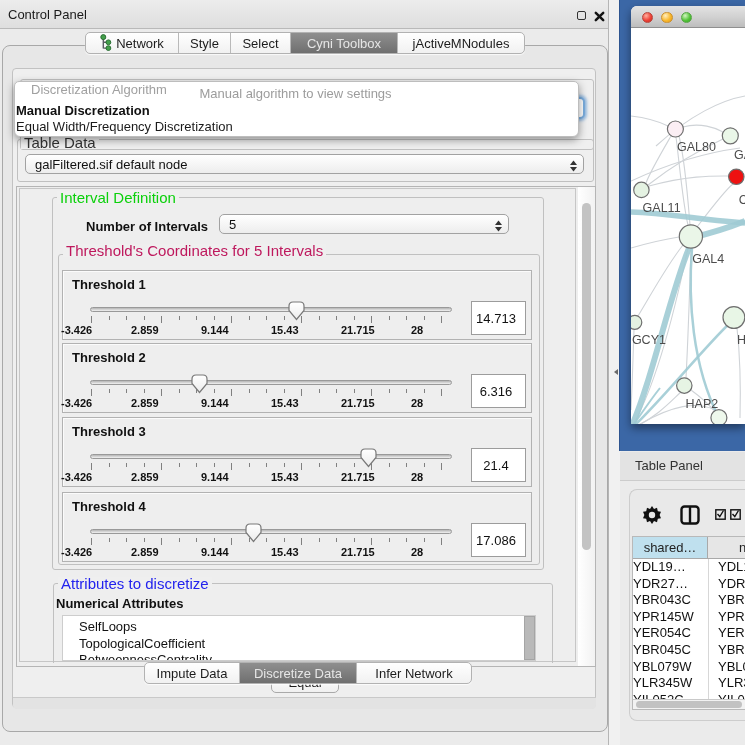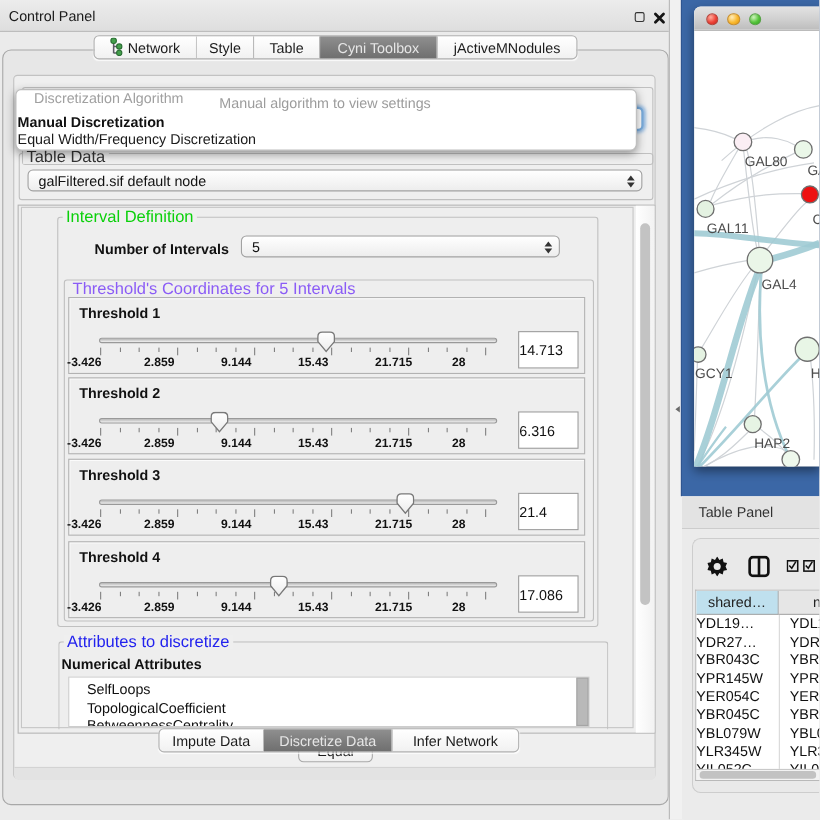--- a/index.html
+++ b/index.html
@@ -48,21 +48,21 @@
 .combo .ct{position:absolute;left:9px;top:2px;font-size:13px;color:#111;}
 .combo .arr{position:absolute;right:5px;top:3px;}
 .tbox{position:absolute;left:62px;width:470px;height:70px;border:1px solid #b2b2b2;
  background:#eeeeee;box-sizing:border-box;box-shadow:inset 1px 1px 0 rgba(255,255,255,.75);}
 .ttl{position:absolute;left:9px;top:6px;font-size:13px;font-weight:bold;color:#111;}
 .track{position:absolute;left:27px;top:36px;width:362px;height:5px;border:1px solid #999;
  border-radius:3px;background:linear-gradient(#b4b4b4,#f2f2f2);box-sizing:border-box;}
 .tick{position:absolute;width:1px;background:#808080;}
 .tlab{position:absolute;top:53px;font-size:11px;font-weight:bold;color:#111;width:60px;margin-left:-30px;text-align:left;opacity:.999;}
 .vbox{position:absolute;left:408px;top:30px;width:55px;height:34px;border:1px solid #9c9c9c;
- background:#fff;box-sizing:border-box;font-size:13px;color:#111;text-align:left;padding:9px 5px 0 0;}
+ background:#fff;box-sizing:border-box;font-size:13px;color:#111;text-align:center;padding:9px 5px 0 0;}
 .thumb{position:absolute;top:30px;}
 </style>
 </head>
 <body>
 
 <div id="titlebar" class="abs">
     <div class="abs t">Control Panel</div>
   </div>
 <div id="flt" class="abs"></div>
 <svg class="abs" style="left:594px;top:10.5px;" width="11" height="11" viewBox="0 0 11 11">
@@ -97,21 +97,21 @@
 <div class="abs" style="left:86px;top:219px;font-size:13px;font-weight:bold;color:#111;">Number of Intervals</div>
 <div class="abs combo" style="left:219px;top:214px;width:290px;height:20px;">
   <span class="ct">5</span>
   <span class="arr"><svg width="9" height="12" viewBox="0 0 9 12">
     <path d="M4.5 0.5 L8 5 L1 5 Z" fill="#333"></path>
         <path d="M4.5 11.5 L8 7 L1 7 Z" fill="#333"></path>
   </svg></span>
 </div>
 
 <div class="abs grp" style="left:58px;top:254px;width:480px;height:309px;"></div>
-<div class="abs grptitle" style="left:63px;top:256px;color:#8b5cf6;">Threshold's Coordinates for 5 Intervals</div>
+<div class="abs grptitle" style="left:63px;top:244px;color:#be185d;">Threshold's Coordinates for 5 Intervals</div>
 
 <div class="abs grp" style="left:53px;top:583px;width:498px;height:120px;clip-path:inset(0 0 42px 0);"></div>
 <div class="abs grptitle" style="left:58px;top:577px;color:#2222ee;">Attributes to discretize</div>
 <div class="abs" style="left:56px;top:596px;font-size:13px;font-weight:bold;color:#111;">Numerical Attributes</div>
 <div class="abs" style="left:62px;top:615px;width:474px;height:46px;background:#fff;border:1px solid #cdcdcd;box-sizing:border-box;overflow:hidden;">
   <div style="font-size:13px;color:#111;padding-left:16px;line-height:16.5px;padding-top:3px;">SelfLoops<br>TopologicalCoefficient<br>BetweennessCentrality</div>
 </div>
 <div class="abs" style="left:524px;top:616px;width:11px;height:44px;background:#b9b9b9;border:1px solid #a5a5a5;box-sizing:border-box;"></div>
 
 <div class="abs" style="left:271px;top:671px;width:66px;height:20px;border:1px solid #a9a9a9;border-radius:5px;
@@ -292,21 +292,21 @@
 <div id="topseg" class="abs seg">
   <div class="s first" style="width:93px;">
     <svg width="12" height="17" viewBox="0 0 12 17" style="margin-right:4px;margin-bottom:2px;">
       <path d="M3.3 5 L3.3 14.5 M3.3 8.3 L7 8.3 M3.3 14.1 L7 14.1" stroke="#5c5c66" stroke-width="1.4" fill="none"></path>
       <circle cx="3.3" cy="3.1" r="2.5" fill="#44a04c" stroke="#2a6e33" stroke-width="1"></circle>
       <circle cx="8.4" cy="8.3" r="2.4" fill="#44a04c" stroke="#2a6e33" stroke-width="1"></circle>
       <circle cx="8.4" cy="14.1" r="2.4" fill="#44a04c" stroke="#2a6e33" stroke-width="1"></circle>
     </svg>
     Network</div>
   <div class="s" style="width:52px;">Style</div>
-  <div class="s" style="width:60px;">Table</div>
+  <div class="s" style="width:60px;">Select</div>
   <div class="s dark" style="width:107px;">Cyni Toolbox</div>
   <div class="s last" style="width:126px;">jActiveMNodules</div>
 </div>
 <div id="botseg" class="abs seg">
   <div class="s first" style="width:95px;">Impute Data</div>
   <div class="s dark" style="width:117px;">Discretize Data</div>
   <div class="s last" style="width:114px;">Infer Network</div>
 </div>
 
 <div id="splitter" class="abs"></div>

